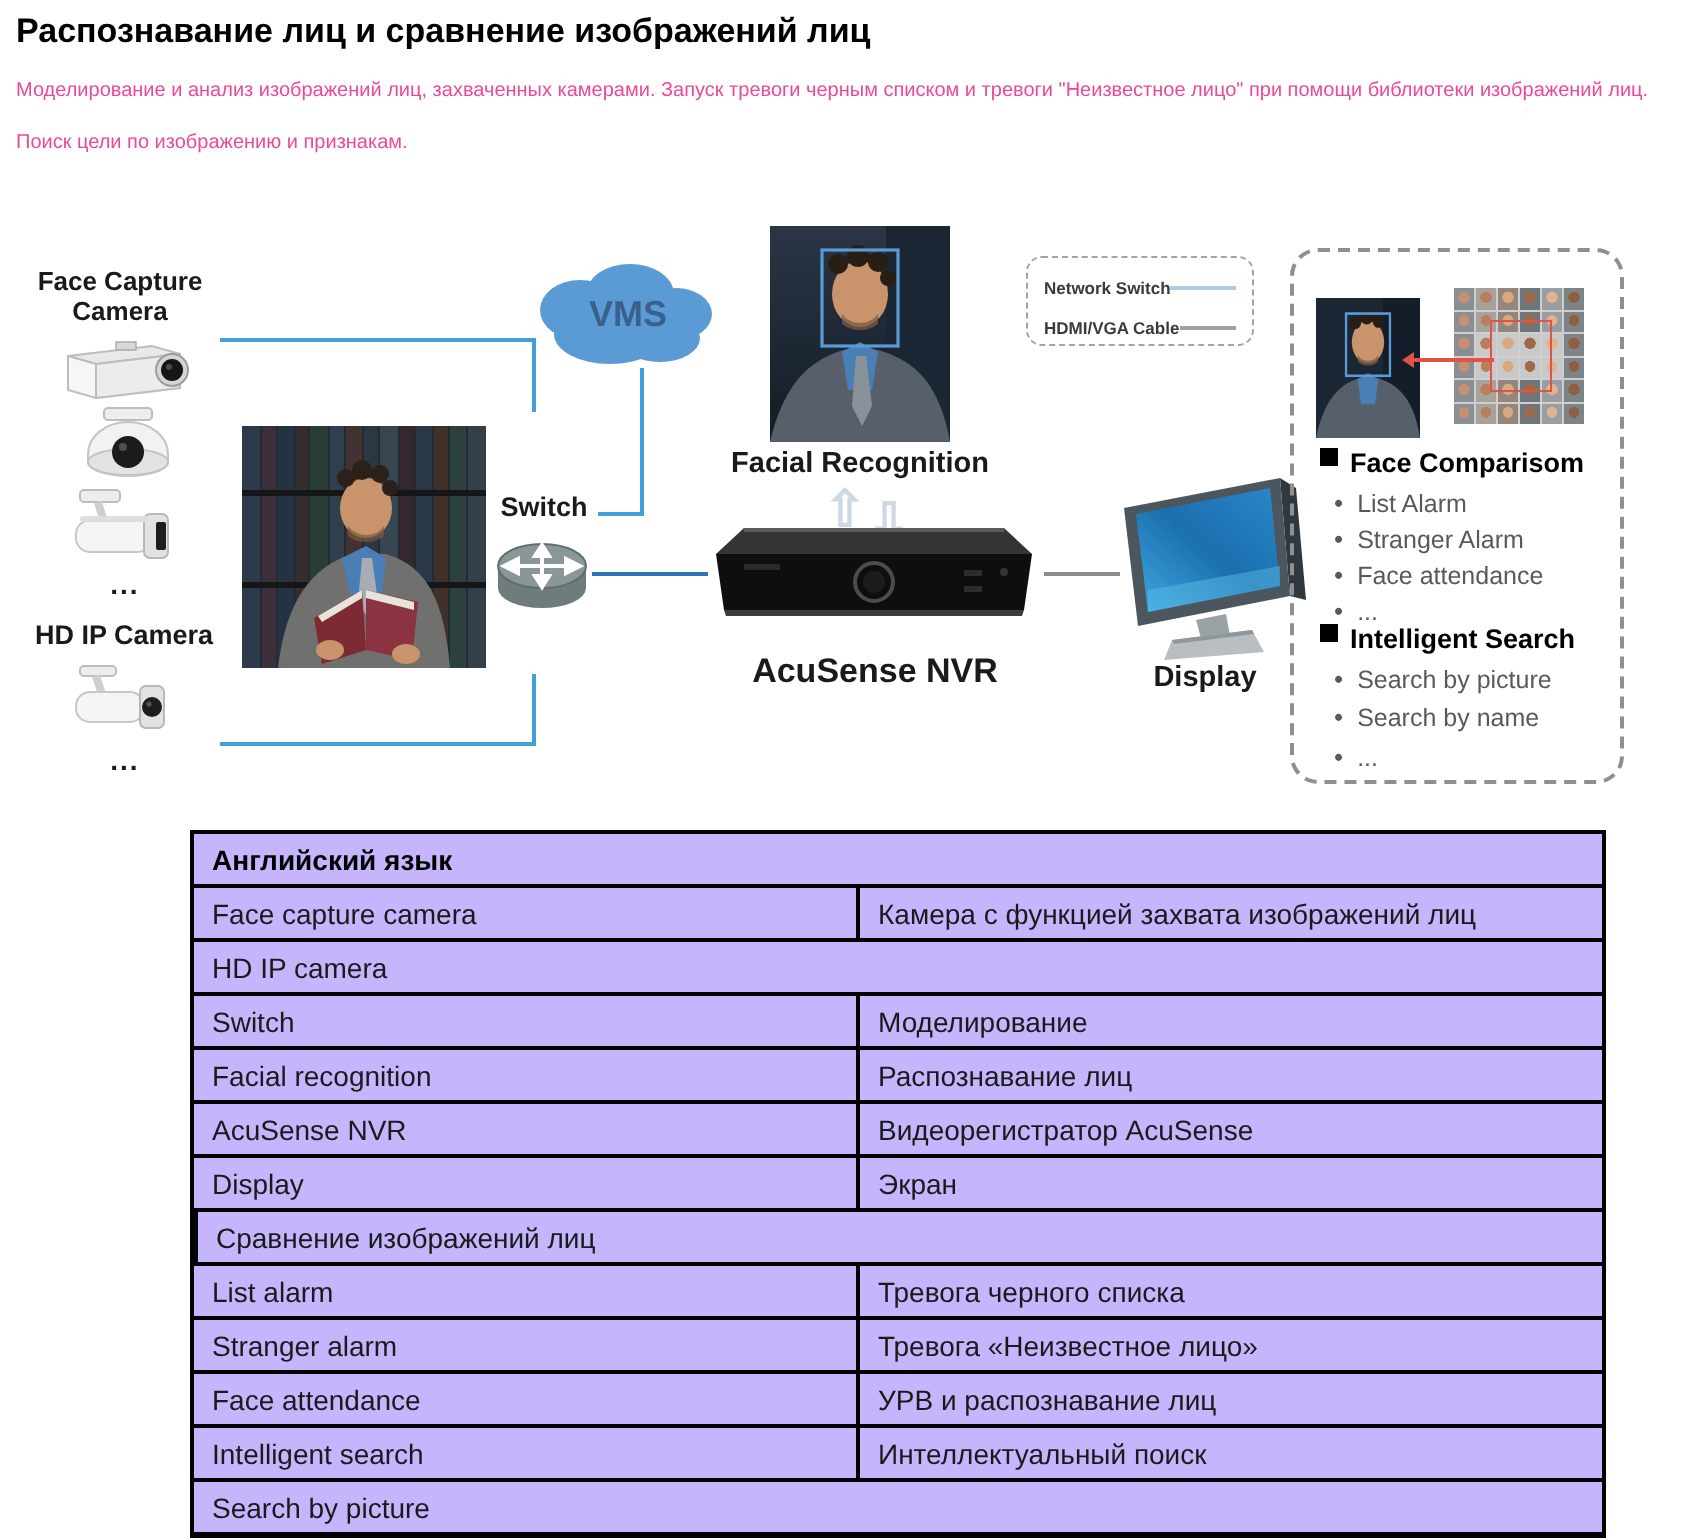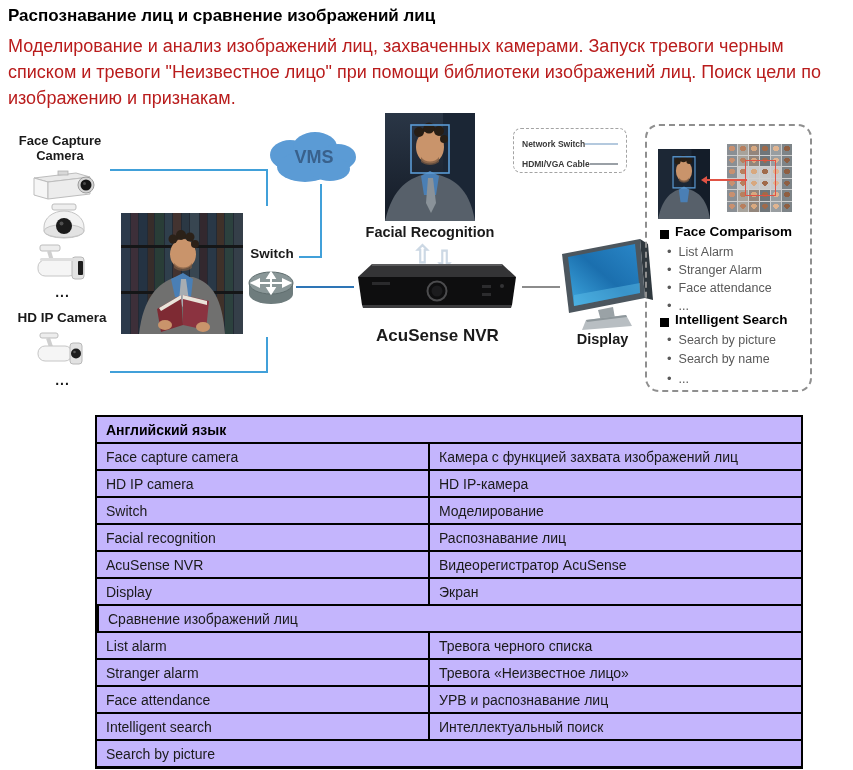--- a/index.html
+++ b/index.html
@@ -3,21 +3,21 @@
 <meta charset="utf-8">
 <style>
   * { margin:0; padding:0; box-sizing:border-box; }
   html,body { background:#fff; }
   body { font-family:"Liberation Sans", sans-serif; color:#1a1a1a; }
   .page { position:relative; width:853px; height:770px; background:#fff; overflow:hidden; }
 
   .abs { position:absolute; }
 
   .doc-title { left:8px; top:6px; width:830px; font-size:17px; font-weight:bold; color:#000; }
-  .doc-desc  { left:8px; top:33px; width:834px; font-size:18px; line-height:26px; color:#b91c1c; }
+  .doc-desc  { left:8px; top:33px; width:834px; font-size:10px; line-height:26px; color:#ec4899; }
 
   
   .lbl { font-weight:bold; color:#1a1a1a; text-align:center; }
   .lbl-sm { font-size:13px; line-height:15px; }
   .lbl-md { font-size:13.5px; }
   .lbl-lg { font-size:14.5px; }
   .lbl-xl { font-size:17px; }
   .dots { font-size:14px; font-weight:bold; text-align:center; letter-spacing:1px; }
 
   
@@ -26,21 +26,21 @@
   .vline { width:2px; }
 
   
   .legend { left:513px; top:128px; width:114px; height:45px; border:1.5px dashed #a3a3a3; border-radius:8px; padding:7px 8px 0 8px; }
   .legend-row { display:flex; align-items:center; justify-content:space-between; height:16px; }
   .legend-row .txt { font-size:8.5px; font-weight:bold; color:#3a3a3a; white-space:nowrap; }
   .legend-line { width:42px; height:2px; }
 
   
   .panel { left:645px; top:124px; width:167px; height:268px; border:2px dashed #8f8f8f; border-radius:14px; }
-  .panel-head { position:absolute; left:13px; display:flex; align-items:flex-end; gap:6px; font-size:13.5px; font-weight:bold; color:#000; white-space:nowrap; }
+  .panel-head { position:absolute; left:13px; display:flex; align-items:flex-start; gap:6px; font-size:13.5px; font-weight:bold; color:#000; white-space:nowrap; }
   .sq { width:9px; height:9px; background:#000; display:inline-block; flex:0 0 auto; }
   .panel-item { position:absolute; left:20px; display:flex; align-items:center; gap:7px; font-size:12.5px; color:#595959; white-space:nowrap; }
   .panel-item .bullet { font-size:13px; color:#595959; }
 
   
   .mosaic { left:727px; top:144px; width:65px; height:68px; display:grid; grid-template-columns:repeat(6,1fr); grid-template-rows:repeat(6,1fr); gap:1px; background:#cfcfcf; }
   .mosaic .cell { width:100%; height:100%; }
   .match-box { position:absolute; left:745px; top:160px; width:31px; height:36px; border:1.5px solid #e05345; }
   .match-line { position:absolute; left:706px; top:179px; width:41px; height:1.5px; background:#e05345; }
   .match-arrow { position:absolute; left:701px; top:176px; width:0; height:0; border-right:6px solid #e05345; border-top:4px solid transparent; border-bottom:4px solid transparent; }
@@ -350,21 +350,20 @@
   <div class="abs xtable">
     <div class="xrow head">
       <div class="xcell">Английский язык</div>
     </div>
     <div class="xrow">
         <div class="xcell">Face capture camera</div>
         <div class="xcell c2">Камера с функцией захвата изображений лиц</div>
       </div>
     <div class="xrow">
         <div class="xcell">HD IP camera</div>
-        <div class="xcell c2">HD IP-камера</div>
       </div>
     <div class="xrow">
         <div class="xcell">Switch</div>
         <div class="xcell c2">Моделирование</div>
       </div>
     <div class="xrow">
         <div class="xcell">Facial recognition</div>
         <div class="xcell c2">Распознавание лиц</div>
       </div>
     <div class="xrow">

